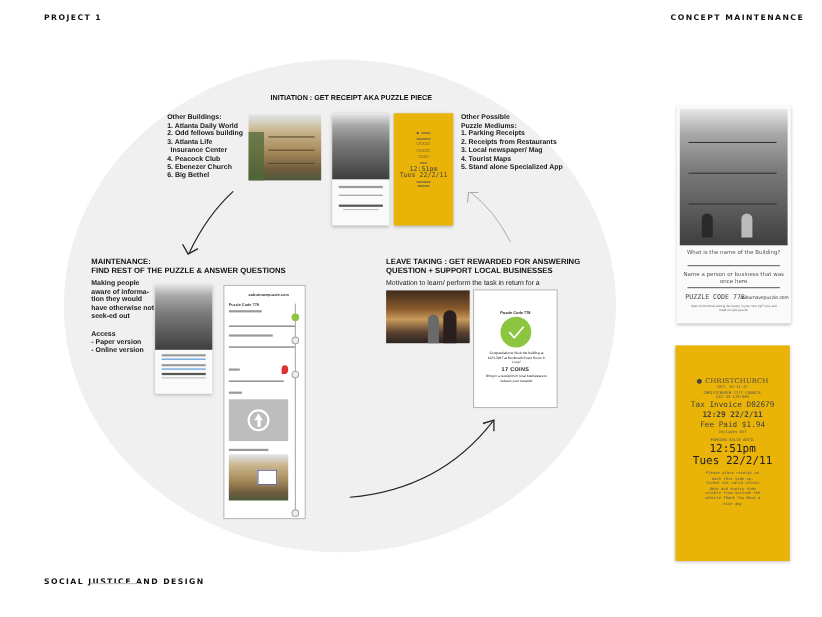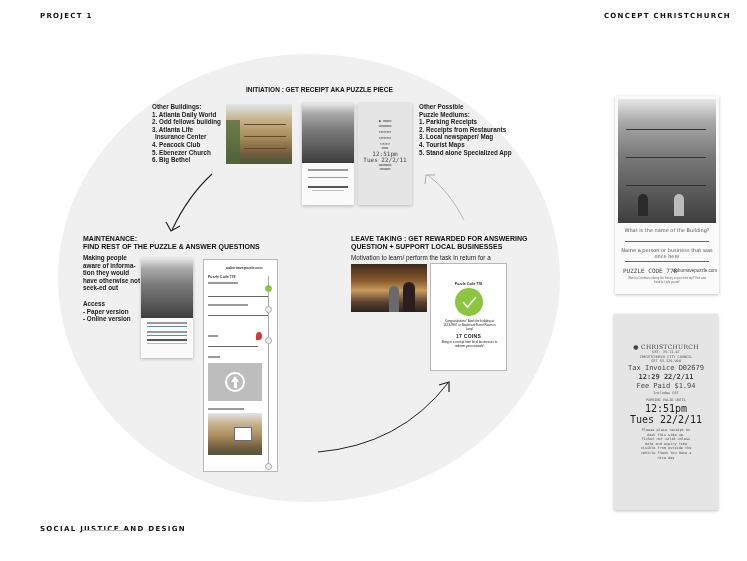--- a/index.html
+++ b/index.html
@@ -7,34 +7,34 @@
   body { position: relative; font-family: "Liberation Sans", sans-serif; color: #1a1a1a; }
   .abs { position: absolute; }
   .corner { font-family: "DejaVu Sans", sans-serif; font-weight: bold; font-size: 7px; letter-spacing: 1.3px; color: #111; margin-left: 24px; }
   .circle { position: absolute; left: 58px; top: 54px; width: 502px; height: 448px; border-radius: 50%; background: #f0f0f0; }
   .h { font-weight: bold; font-size: 7px; line-height: 8.5px; color: #111; }
   .t { font-size: 6.3px; line-height: 7.6px; color: #1a1a1a; font-weight: bold; }
   .list { list-style: none; }
   .photo-color { background: linear-gradient(180deg, #dfe6ea 0%, #c9b48c 25%, #a88c5c 55%, #6d5a3c 85%, #4c5a3a 100%); }
   .photo-bw { background: linear-gradient(180deg, #e8e8e8 0%, #a9a9a9 18%, #7a7a7a 45%, #5a5a5a 75%, #3e3e3e 100%); }
   .card { background: #fafafa; box-shadow: 0 1px 3px rgba(0,0,0,0.25); }
-  .receipt { background: #e5e5e5; box-shadow: 0 1px 3px rgba(0,0,0,0.25); }
+  .receipt { background: #eab308; box-shadow: 0 1px 3px rgba(0,0,0,0.25); }
   .rline { height: 1.5px; background: #9a9a9a; margin: 2px 6px; }
   .tiny { font-size: 3.5px; line-height: 4.6px; color: #555; text-align: center; font-family: "DejaVu Sans Mono", monospace; }
   .tiny-b { font-size: 5px; line-height: 6px; color: #444; text-align: center; font-family: "DejaVu Sans Mono", monospace; }
   .mock { background: #fff; border: 1px solid #b8b8b8; }
   .win-row { position: absolute; height: 1px; background: #888; }
   .dot { position: absolute; width: 7px; height: 7px; border-radius: 50%; border: 1px solid #aaa; background: #eee; }
   .big-card-text { font-family: "DejaVu Sans", sans-serif; font-size: 5px; color: #555; text-align: center; }
 </style>
 </head>
 <body>
 
 <div class="abs corner" style="left:16px;top:12px;">PROJECT 1</div>
-<div class="abs corner" style="right:16px;top:12px;">CONCEPT CHRISTCHURCH</div>
+<div class="abs corner" style="right:16px;top:12px;">CONCEPT MAINTENANCE</div>
 <div class="abs corner" style="left:16px;top:525px;">SOCIAL JUSTICE AND DESIGN</div>
 <div class="abs" style="left:82px;top:530px;width:46px;height:1px;background:#bbb;"></div>
 
 <div class="circle"></div>
 
 <div class="abs h" style="left:246px;top:86px;font-size:6.5px;">INITIATION : GET RECEIPT AKA PUZZLE PIECE</div>
 
 <div class="abs" style="left:152px;top:103px;width:74px;">
   <div class="t">Other Buildings:</div>
   <ul class="list t">

